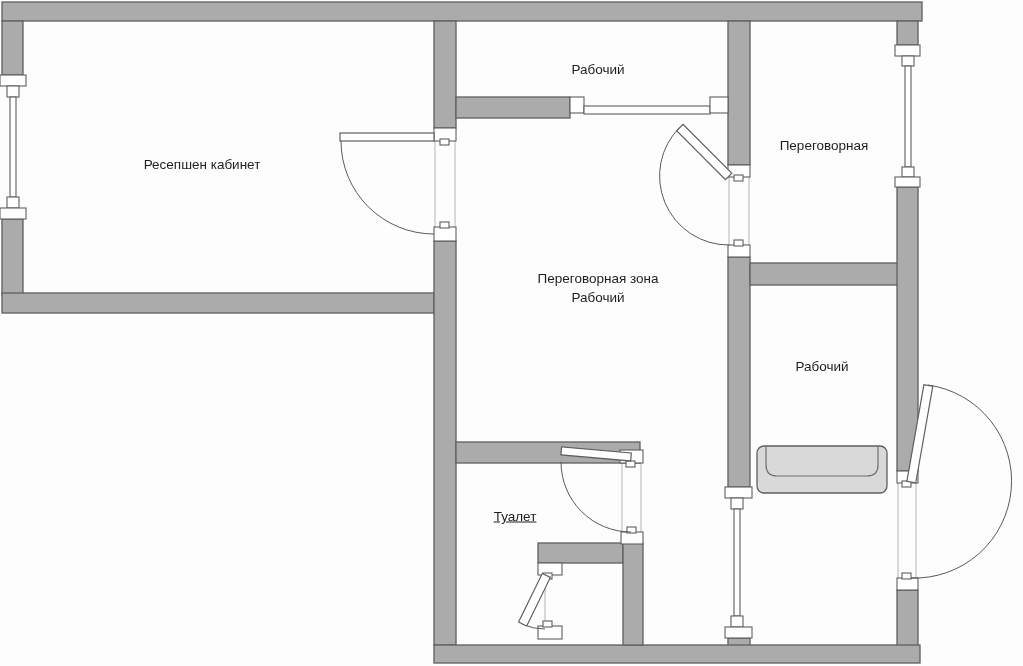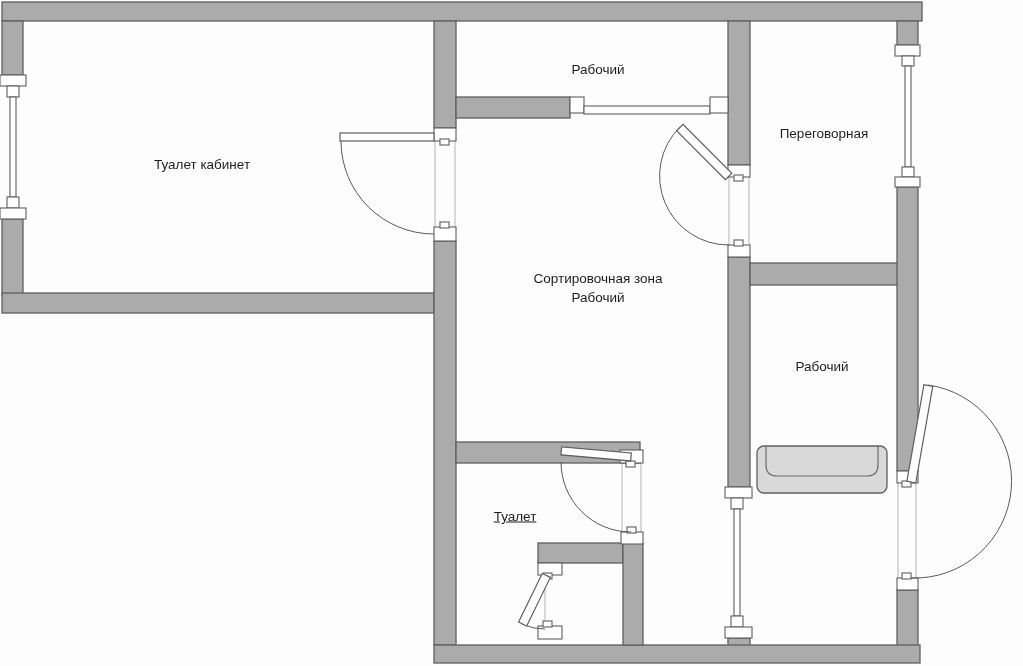--- a/index.html
+++ b/index.html
@@ -137,22 +137,22 @@
       <rect class="leaf" x="561" y="453" width="70" height="8" transform="rotate(5 631 457)"></rect>
 
       <path class="arc" d="M522,624 A52,52 0 0 0 545,629"></path>
       <rect class="leaf" x="541" y="575" width="9" height="54" transform="rotate(26 545 577)"></rect>
 
       <path class="arc" d="M928,385 A97,97 0 0 1 911,578"></path>
       <rect class="leaf" x="907" y="384" width="9" height="98" transform="rotate(10 911 481)"></rect>
     </g>
   </svg>
 
-  <div class="room-label" style="left:202px;top:164px;">Туалет кабинет</div>
+  <div class="room-label" style="left:202px;top:164px;">Ресепшен кабинет</div>
   <div class="room-label" style="left:598px;top:69px;">Рабочий</div>
-  <div class="room-label" style="left:824px;top:133px;">Переговорная</div>
+  <div class="room-label" style="left:824px;top:145px;">Переговорная</div>
   <div class="room-label" style="left:598px;top:288px;">
-    <div>Сортировочная зона</div>
+    <div>Переговорная зона</div>
     <div>Рабочий</div>
   </div>
   <div class="room-label" style="left:822px;top:366px;">Рабочий</div>
   <div class="room-label" style="left:515px;top:516px;text-decoration:underline;">Туалет</div>
 </div>
 
 </body></html>

